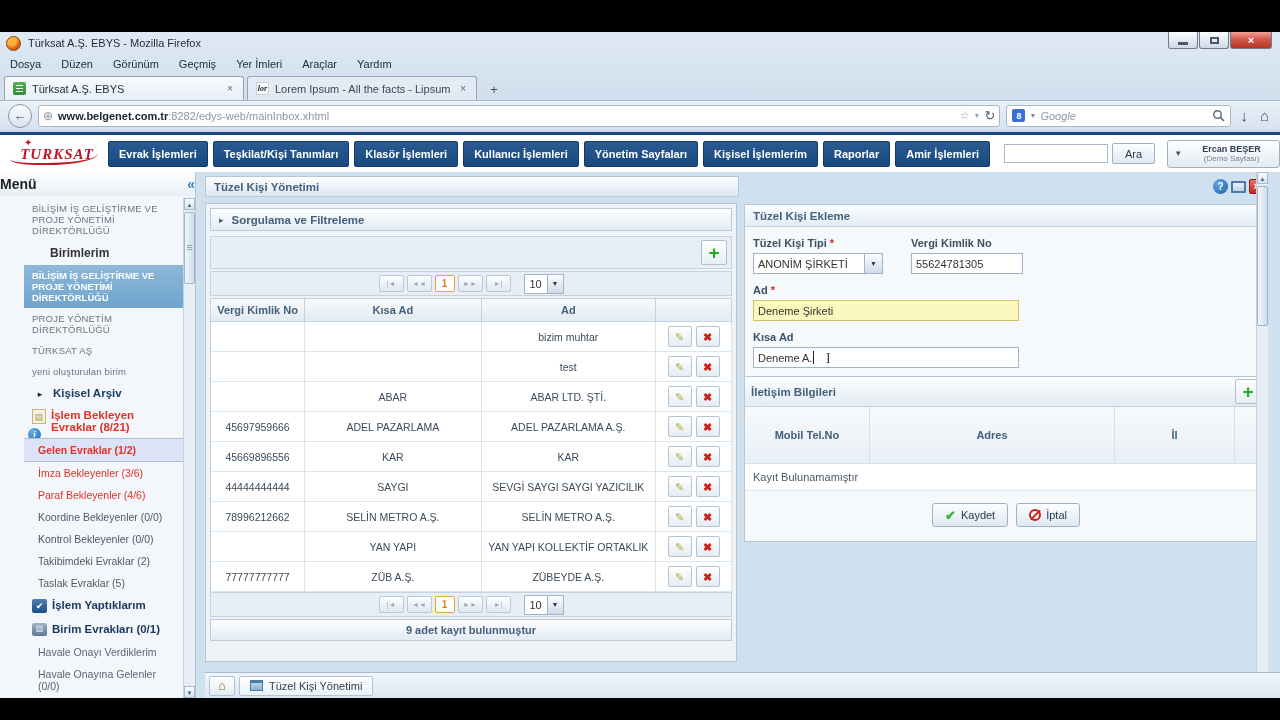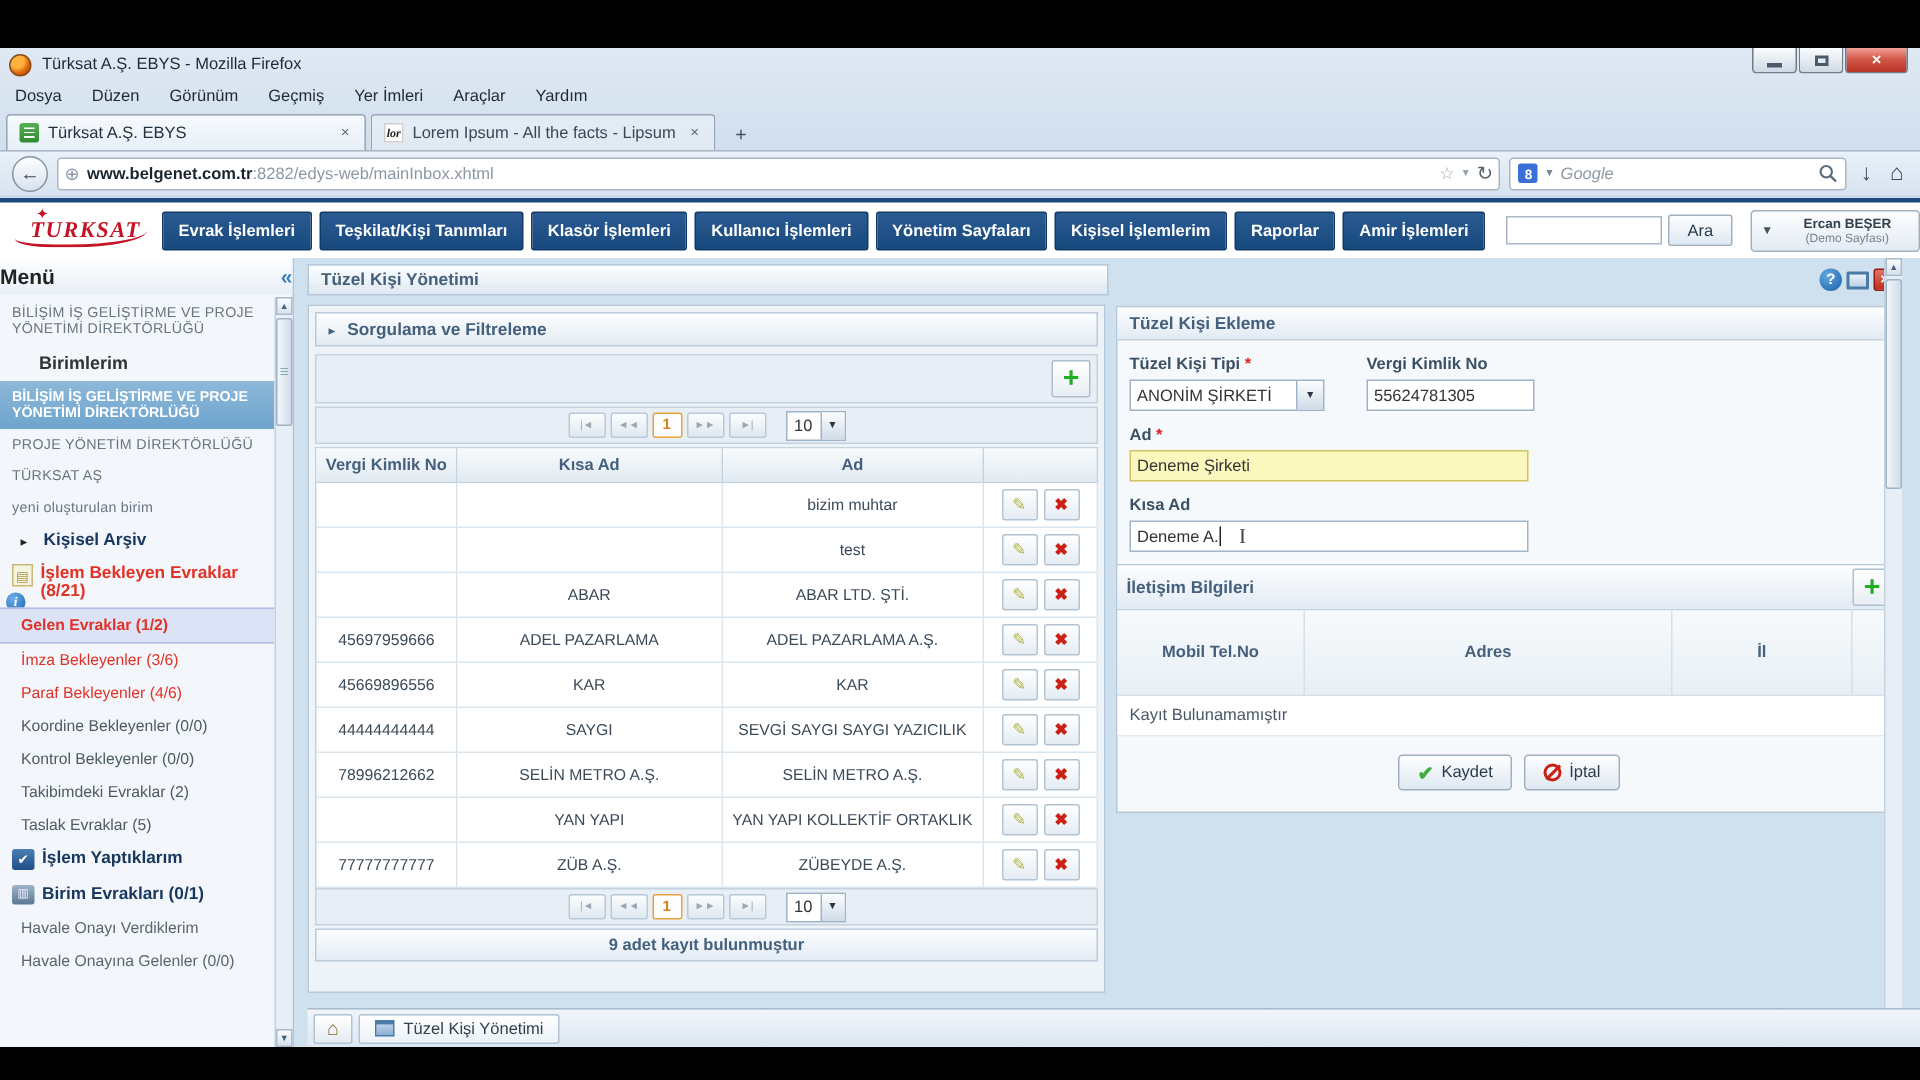--- a/index.html
+++ b/index.html
@@ -92,21 +92,21 @@
   
   .app-body { position:absolute; left:0; top:172px; width:1280px; height:526px; background:#cfe0ee; }
 
   
   .sidebar { position:absolute; left:0; top:0; width:196px; height:526px; background:#f3f7fb; border-right:1px solid #b0c4d6; }
   .sb-head { height:24px; display:flex; align-items:center; justify-content:space-between; padding:0 0;
              background:linear-gradient(#fdfeff,#e8eff6); }
   .sb-title { font-size:14px; font-weight:bold; color:#222; }
   .sb-collapse { color:#3a7ec0; font-size:14px; font-weight:bold; }
   .sb-list { position:absolute; top:26px; left:0; right:12px; bottom:0; overflow:hidden; }
-  .sb-item { position:relative; display:flex; align-items:flex-start; padding:5px 4px 5px 8px; gap:5px; }
+  .sb-item { position:relative; display:flex; align-items:flex-start; padding:5px 4px 5px 8px; gap:5px;margin-left:24px; }
   .sb-label { display:block; }
   .sb-unit .sb-label, .sb-unit-lower .sb-label { font-size:9.5px; color:#6a7682; letter-spacing:.2px; }
   .sb-unit .sb-label { text-transform:none; }
   .sb-section { padding-left:26px; }
   .sb-section .sb-label { font-size:12px; font-weight:bold; color:#333; }
   .sb-selected { background:linear-gradient(#8db8d9,#6fa4cd); }
   .sb-selected .sb-label { font-size:9.5px; font-weight:bold; color:#fff; }
   .sb-group .sb-label, .sb-group-red .sb-label { font-size:11.5px; font-weight:bold; color:#17375e; }
   .sb-group-red .sb-label { color:#e03226; }
   .sb-icon { flex:none; width:16px; text-align:center; font-size:11px; color:#3a587a; }

